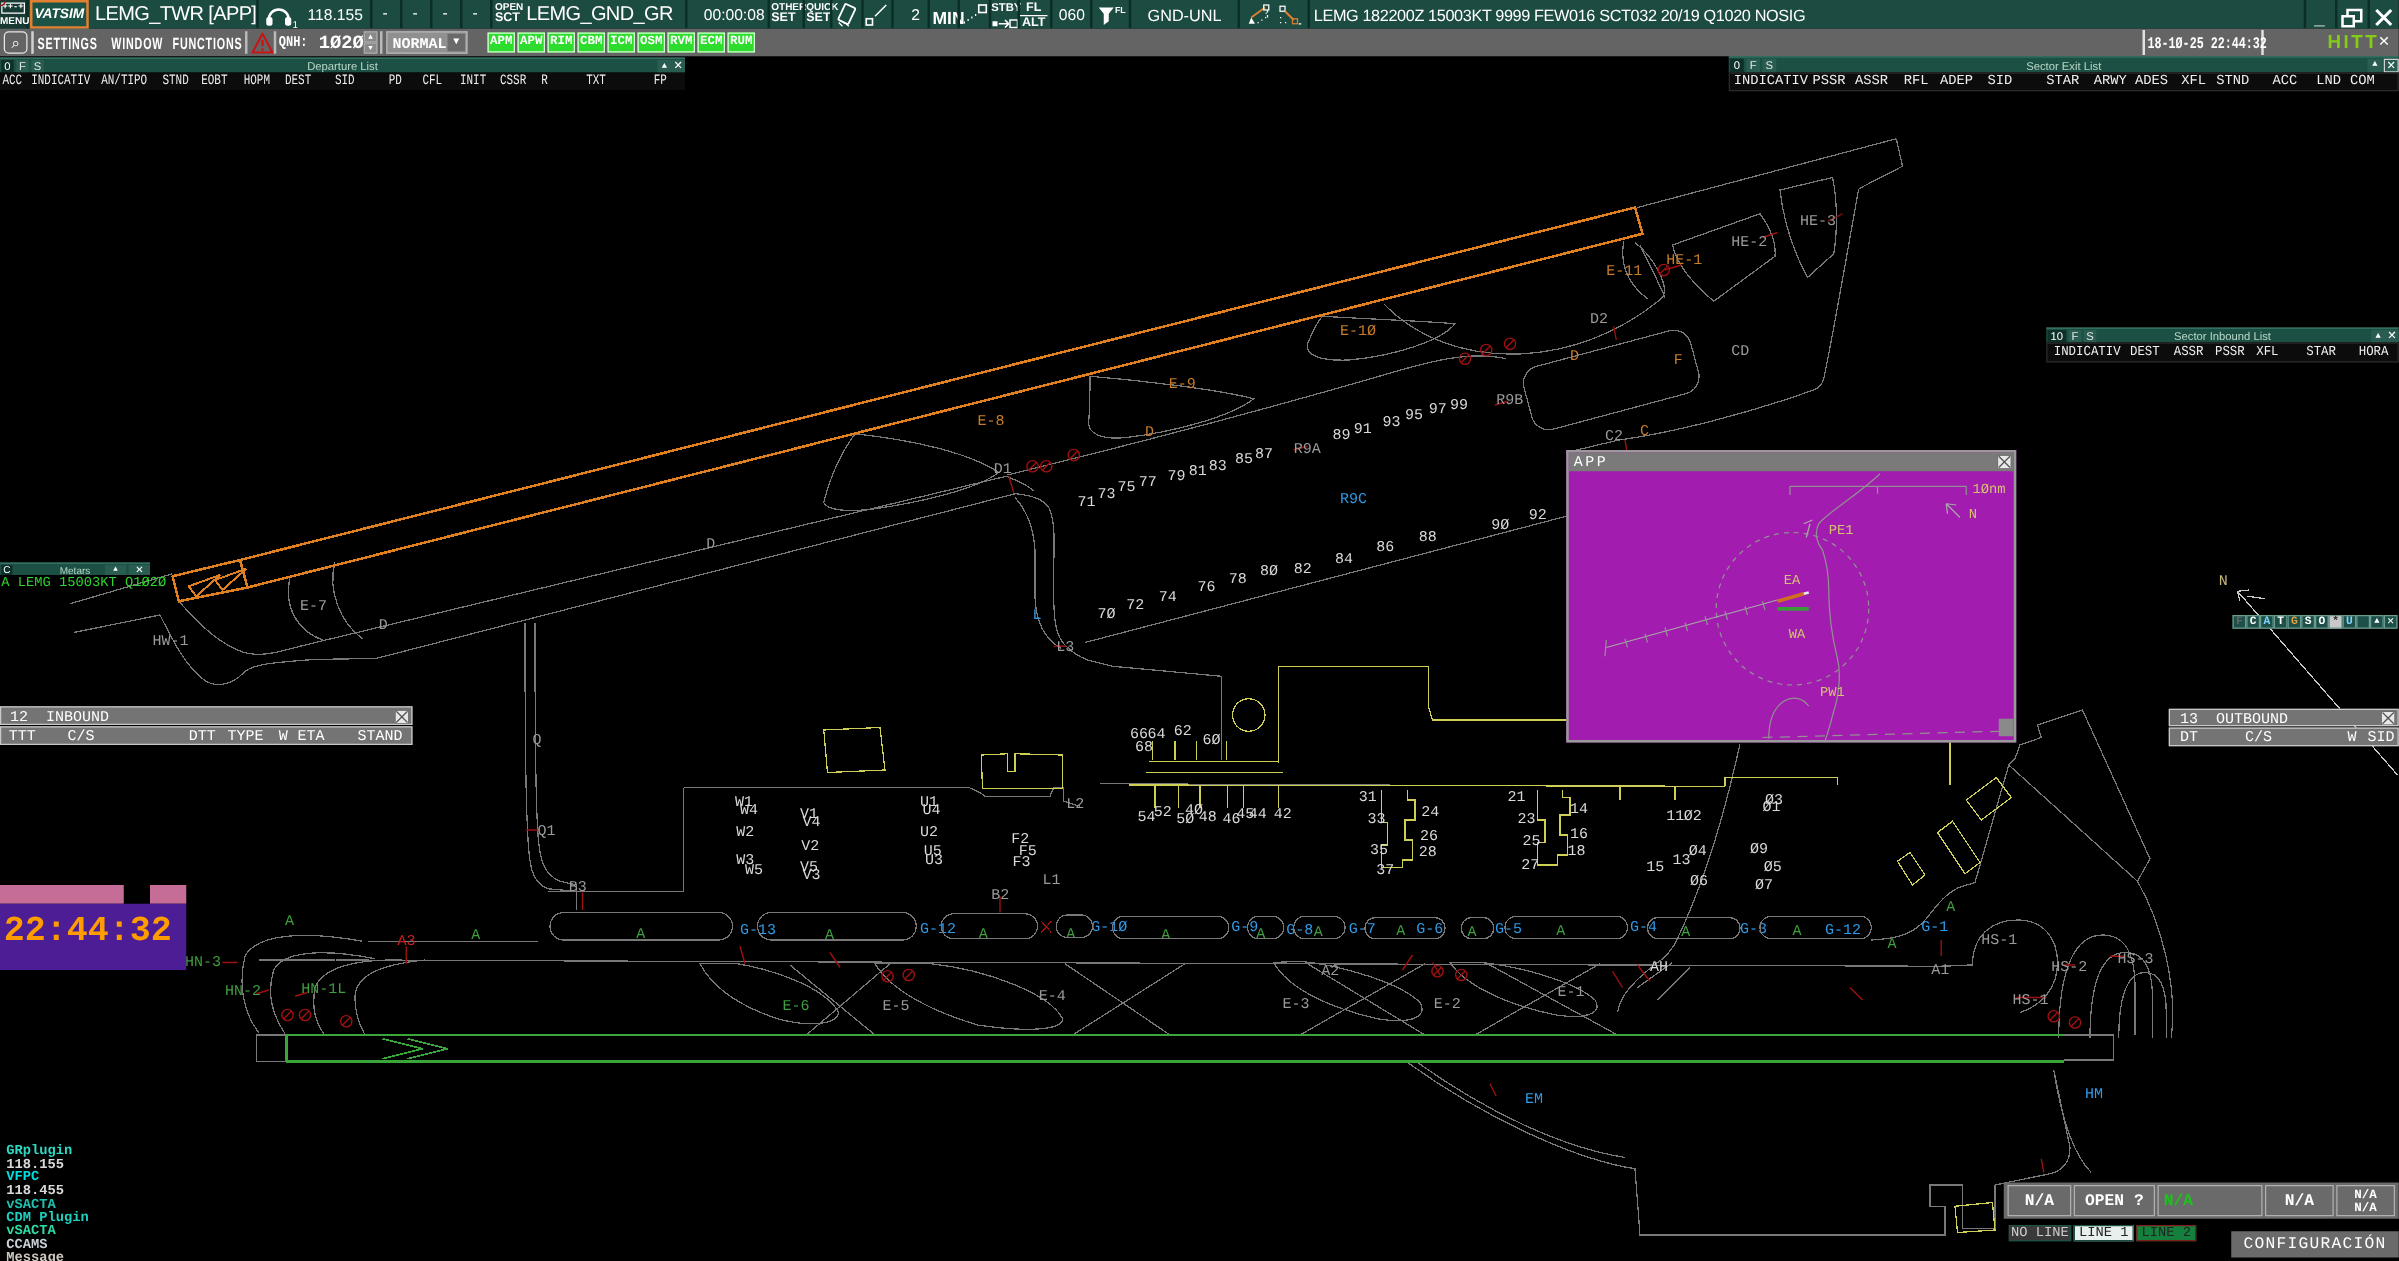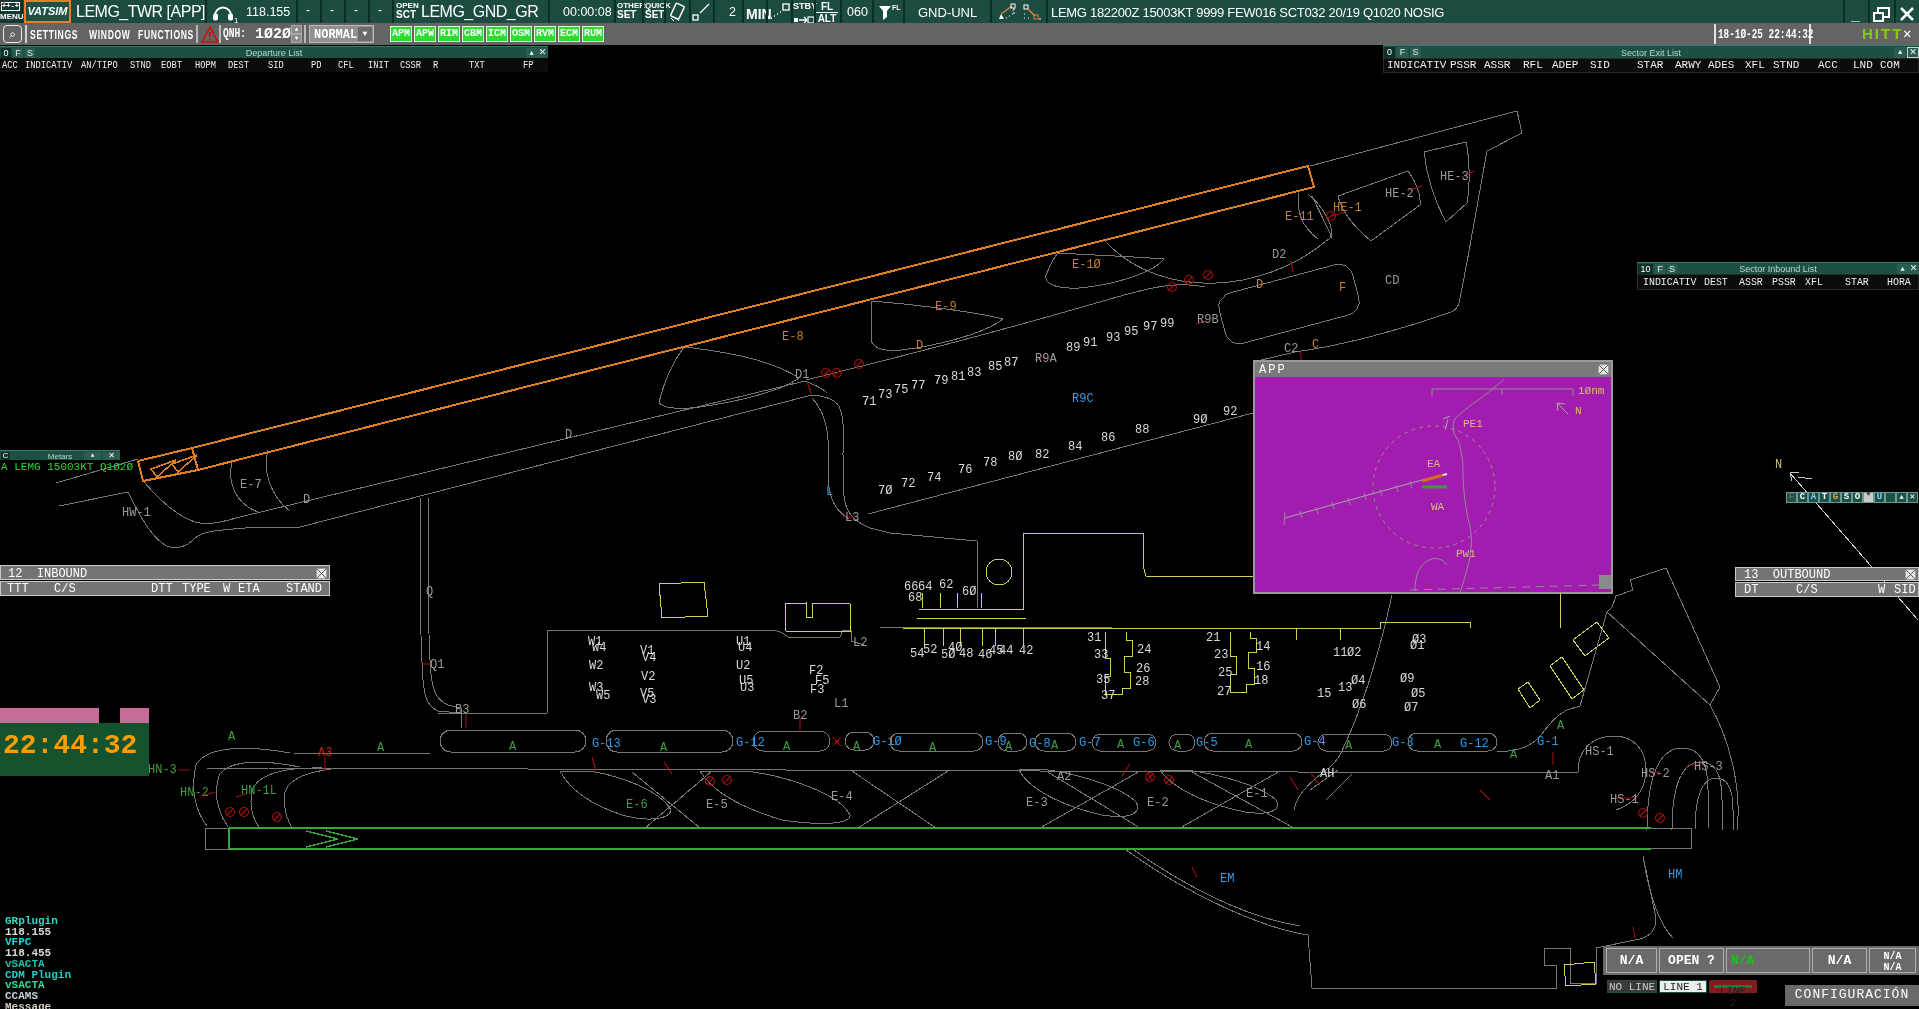--- a/index.html
+++ b/index.html
@@ -647,21 +647,21 @@
       <text x="176" y="133">WA</text>
       <text x="201" y="180">PW1</text>
     </g>
     <rect x="344" y="198" width="12" height="14" fill="#8a8a8a"></rect>
   </svg>
 </div>
 
 <div class="abs" style="left:0;top:708px;width:149px;height:68px;z-index:3">
   <div style="position:absolute;left:0;top:0;width:99px;height:15px;background:#c56c97"></div>
   <div style="position:absolute;left:120px;top:0;width:29px;height:15px;background:#c56c97"></div>
-  <div style="position:absolute;left:0;top:15px;width:149px;height:53px;background:#14532d;">
+  <div style="position:absolute;left:0;top:15px;width:149px;height:53px;background:#4c1d95;">
     <div style="position:absolute;left:3px;top:7px;color:#ff9d00;font-size:28px;font-weight:bold;letter-spacing:0px;font-family:'Liberation Mono',monospace;">22:44:32</div>
   </div>
 </div>
 
 <div class="abs" style="left:5px;top:905px;z-index:3;font-size:11px;font-weight:bold;line-height:10.75px;white-space:pre;">
 <div style="color:#2ed9c3">GRplugin</div><div style="color:#d8d8d8">118.155</div><div style="color:#00dede">VFPC</div><div style="color:#d8d8d8">118.455</div><div style="color:#1fc0ad">vSACTA</div><div style="color:#1fd0c0">CDM Plugin</div><div style="color:#2edaa5">vSACTA</div><div style="color:#c8cfd6">CCAMS</div><div style="color:#cfc8c0">Message</div>
 </div>
 
 <div class="abs" style="left:1786px;top:492px;height:11px;z-index:3;font-size:9px;">
   <div class="abs" style="left:0px;width:11px;height:11px;background:#1d5048;border:1px solid #6a9a90;color:#666;text-align:center;line-height:9px;font-weight:bold;font-size:9px">F</div>
@@ -681,15 +681,15 @@
 <div class="abs" style="left:1603px;top:946px;width:316px;height:29px;background:#6a6a6a;z-index:3;font-size:13px;font-weight:bold;">
   <div class="abs" style="left:3px;top:2px;width:51px;height:25px;border:1px solid #b0b0b0;color:#fff;text-align:center;line-height:24px;">N/A</div>
   <div class="abs" style="left:56px;top:2px;width:65px;height:25px;border:1px solid #b0b0b0;color:#fff;text-align:center;line-height:24px;">OPEN ?</div>
   <div class="abs" style="left:123px;top:2px;width:84px;height:25px;border:1px solid #b0b0b0;color:#18c518;text-align:left;line-height:24px;padding-left:4px">N/A</div>
   <div class="abs" style="left:209px;top:2px;width:55px;height:25px;border:1px solid #b0b0b0;color:#fff;text-align:center;line-height:24px;">N/A</div>
   <div class="abs" style="left:266px;top:2px;width:47px;height:25px;border:1px solid #b0b0b0;color:#fff;text-align:center;font-size:10px;line-height:11px;padding-top:2px">N/A<br>N/A</div>
 </div>
 <div class="abs" style="left:1607px;top:980px;height:13px;z-index:3;font-size:11px;">
   <div class="abs" style="left:0;width:50px;height:13px;background:#3a3a3a;border:1px solid #1d5045;color:#ccc;text-align:center;line-height:12px;">NO LINE</div>
   <div class="abs" style="left:52px;width:48px;height:13px;background:#e8f0ee;border:1px solid #1d5045;color:#222;text-align:center;line-height:12px;">LINE 1</div>
-  <div class="abs" style="left:102px;width:48px;height:13px;background:#15803d;border:5px solid #7f1d1d;color:#222;text-align:center;line-height:12px;font-family:Liberation Mono, monospace;">LINE 2</div>
+  <div class="abs" style="left:102px;width:48px;height:13px;background:#15803d;border:1px solid #7f1d1d;color:#222;text-align:center;line-height:12px;font-family:Liberation Mono, monospace;">LINE 2</div>
 </div>
 <div class="abs" style="left:1785px;top:985px;width:134px;height:21px;background:#6a6a6a;z-index:3;color:#fff;font-size:13px;text-align:center;line-height:20px;letter-spacing:1px;">CONFIGURACIÓN</div>
 
 </body></html>

